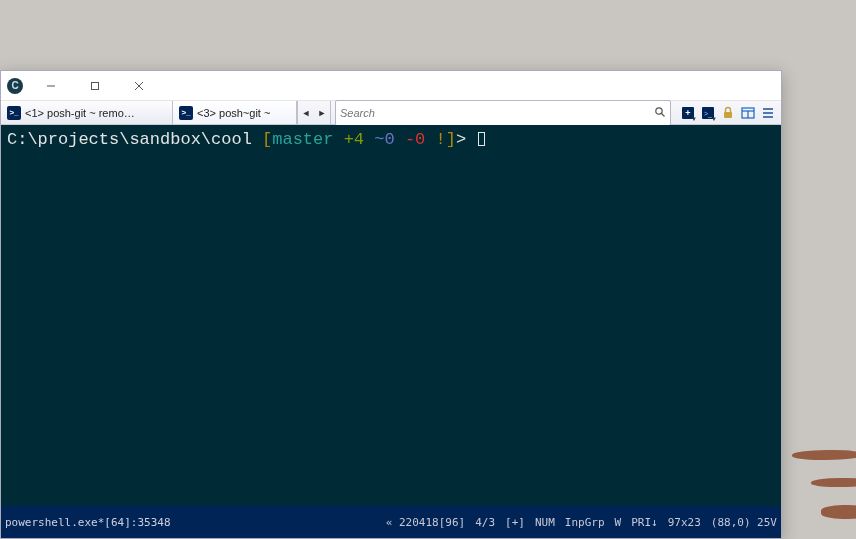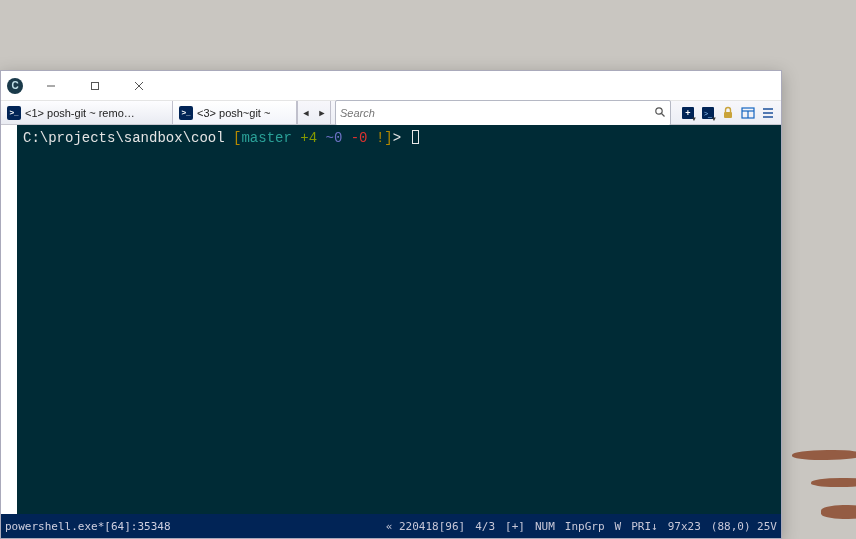--- a/index.html
+++ b/index.html
@@ -122,45 +122,44 @@
     position:relative;
   }
   .tool-btn svg { width:14px; height:14px; }
   .dd-caret { font-size:6px; color:#333; position:absolute; right:-1px; bottom:-1px;}
 
   .terminal {
     flex:1;
     background:#002b36;
     color:#e8e8e8;
     font-family: Consolas, "Courier New", monospace;
-    font-size: 14px;
+    font-size: 17px;
     padding: 4px 6px;
     line-height: 1.35;
     overflow:hidden;
-    margin-left:16px;
   }
   .prompt-line { white-space: pre; }
   .p-path { color:#e4e4e4; }
   .p-bracket { color:#b58900; }
   .p-branch { color:#2aa198; }
   .p-add { color:#859900; }
   .p-mod { color:#6c71c4; }
   .p-del { color:#dc322f; }
   .p-bang { color:#b58900; }
   .p-gt { color:#e4e4e4; }
   .cursor {
     display:inline-block;
     width:7px; height:14px;
     border:1px solid #e8e8e8;
     vertical-align: -2px;
     margin-left:2px;
   }
 
   .statusbar {
-    height:24px;
+    height:32px;
     background:#012456;
     color:#c8c8d8;
     font-family: Consolas, monospace;
     font-size:11px;
     display:flex;
     align-items:center;
     padding:0 4px;
     justify-content:space-between;
     white-space:pre;
   }

